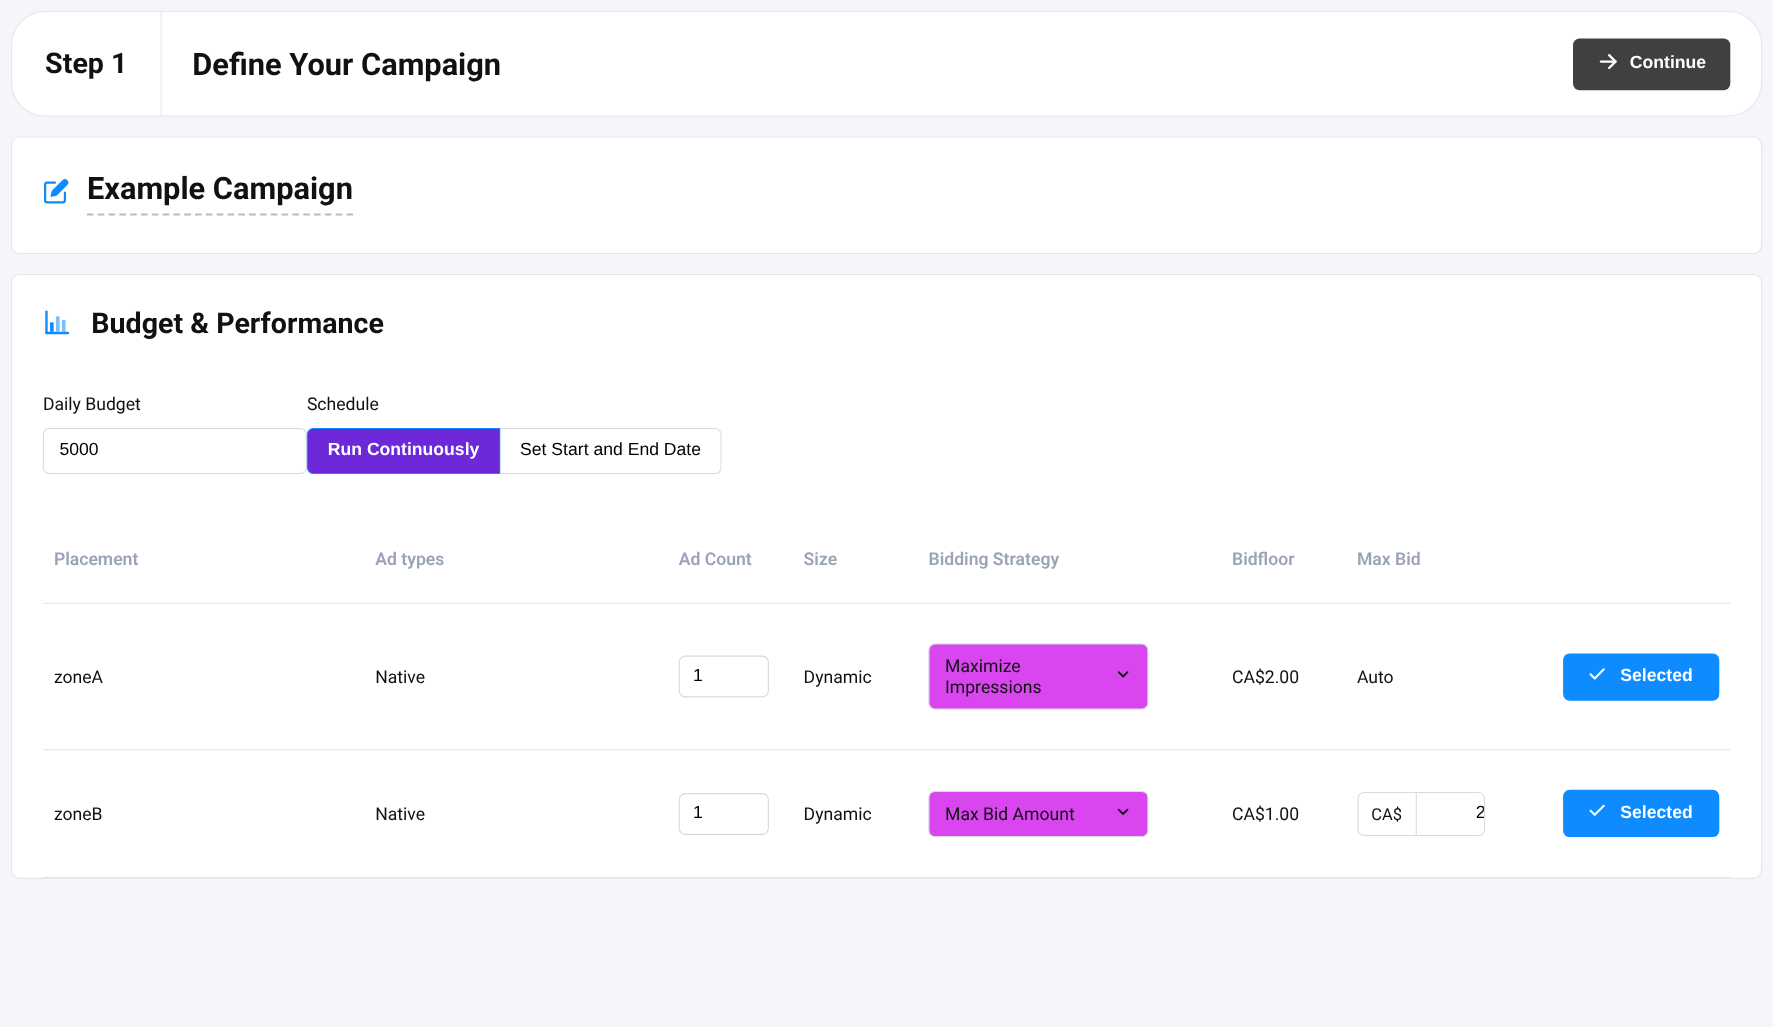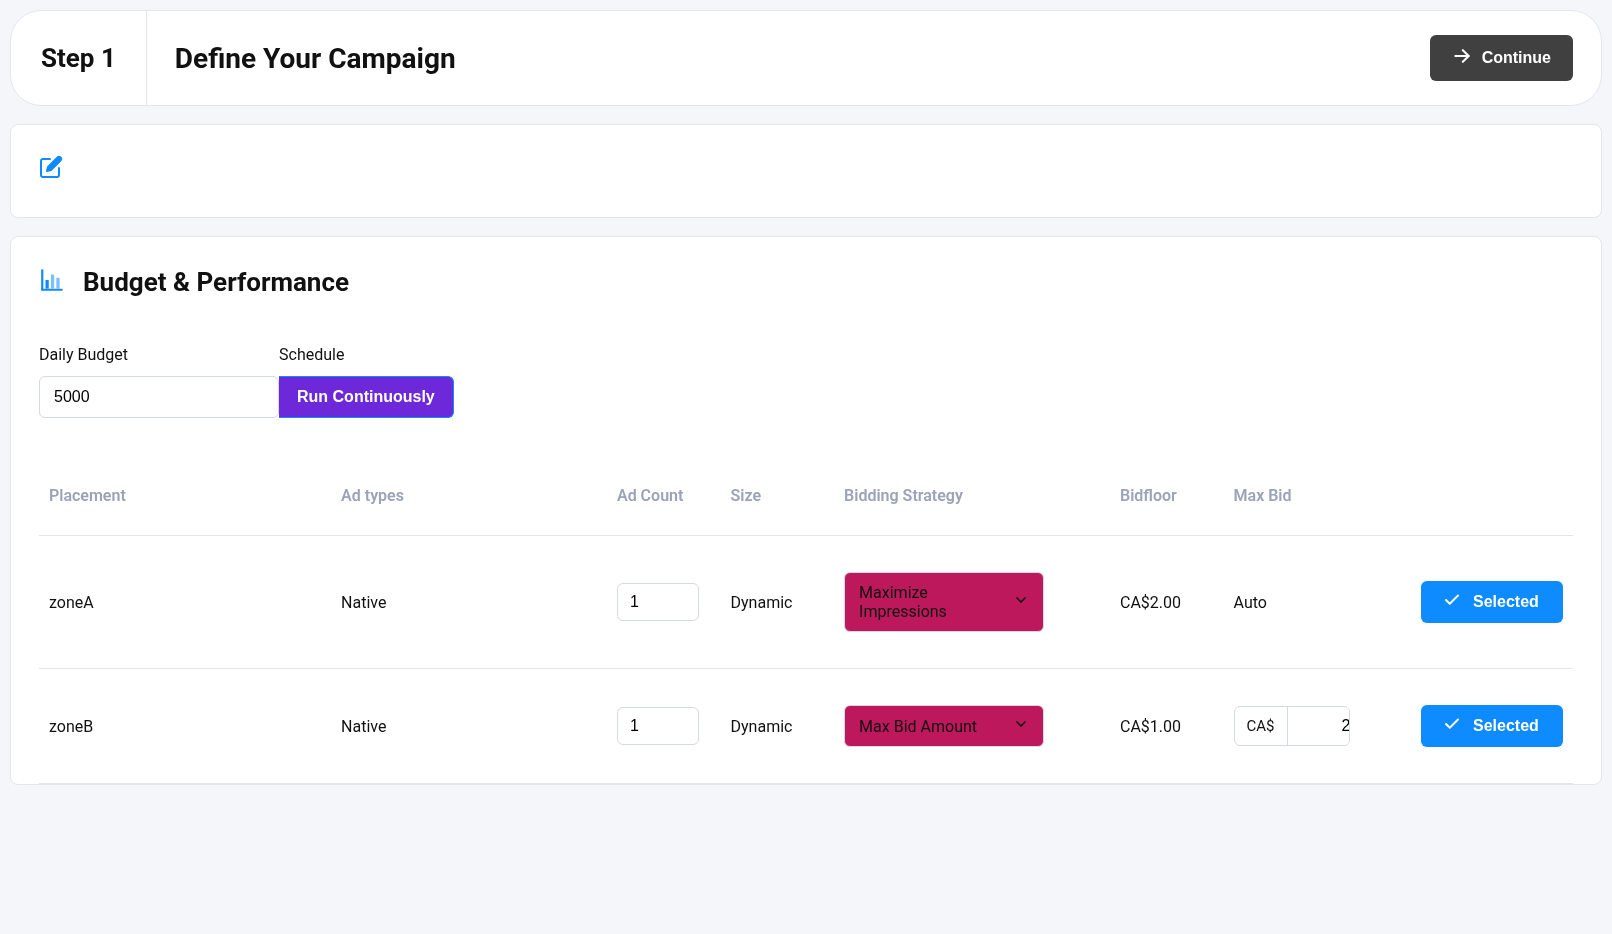--- a/index.html
+++ b/index.html
@@ -168,21 +168,21 @@
     .select-like {
       border: 1px solid #d5d9e2;
       border-radius: 6px;
       padding: 10px 14px;
       font-size: 16px;
       width: 200px;
       display: flex;
       align-items: center;
       justify-content: space-between;
       cursor: pointer;
-      background: #be185d;
+      background: #d946ef;
     }
     .chevron {
       display: inline-block;
     }
     .bid-input-group {
       display: flex;
       align-items: stretch;
       border: 1px solid #d5d9e2;
       border-radius: 6px;
       overflow: hidden;
@@ -250,20 +250,21 @@
 </div>
 
 <div class="card name-card">
   <div class="name-row">
     <span class="edit-icon">
       <svg width="24" height="24" viewBox="0 0 24 24" fill="none" stroke="#0d8bff" stroke-width="2" stroke-linecap="round" stroke-linejoin="round">
           <path d="M11 4H4a2 2 0 0 0-2 2v14a2 2 0 0 0 2 2h14a2 2 0 0 0 2-2v-7"></path>
           <path fill="#0d8bff" d="M18.5 2.5a2.121 2.121 0 0 1 3 3L12 15l-4 1 1-4 9.5-9.5z"></path>
         </svg>
     </span>
+    <span class="campaign-name">Example Campaign</span>
   </div>
 </div>
 
 <div class="card budget-card">
   <div class="section-header">
     <span>
       <svg width="26" height="26" viewBox="0 0 24 24" fill="none" stroke="#0d8bff" stroke-width="2" stroke-linecap="round">
           <line x1="3" y1="21" x2="3" y2="3"></line>
           <line x1="3" y1="21" x2="21" y2="21"></line>
           <rect x="6" y="12" width="3" height="8" fill="#0d8bff" stroke="none"></rect>
@@ -276,20 +277,21 @@
 
   <div class="budget-controls">
     <div class="field-group">
       <label>Daily Budget</label>
       <input type="text" class="text-input" value="5000" style="">
     </div>
     <div class="field-group">
       <label>Schedule</label>
       <div class="toggle-group">
         <button class="toggle-btn active">Run Continuously</button>
+        <button class="toggle-btn">Set Start and End Date</button>
       </div>
     </div>
   </div>
 
   <table>
     <thead>
       <tr>
         <th class="col-placement">Placement</th>
         <th class="col-adtypes">Ad types</th>
         <th class="col-adcount">Ad Count</th>

